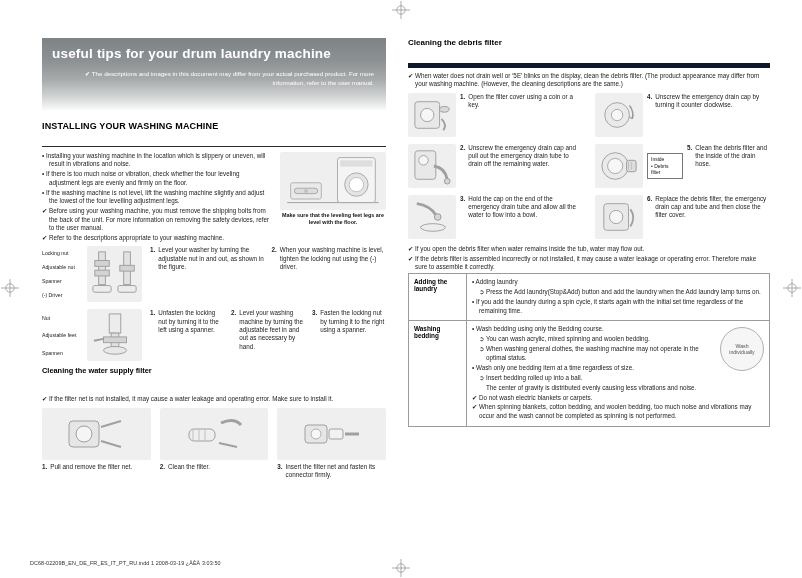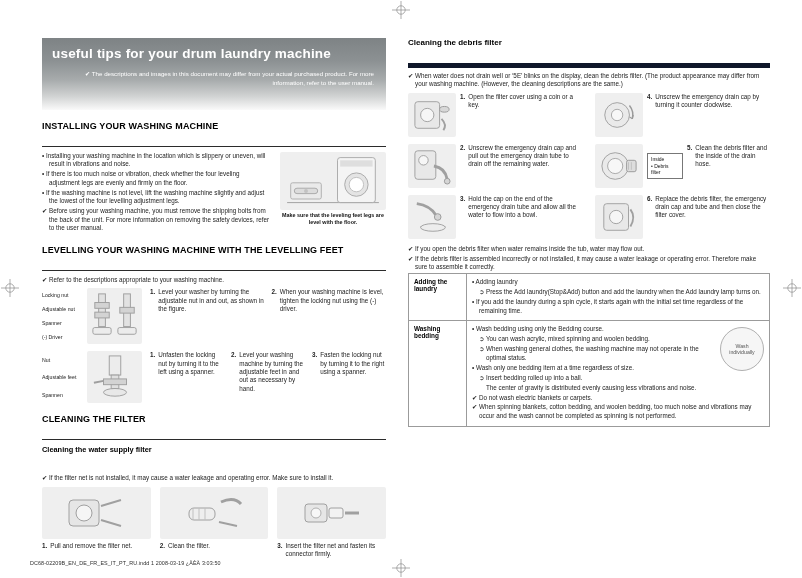--- a/index.html
+++ b/index.html
@@ -133,21 +133,20 @@
             <circle cx="81" cy="34" r="8" fill="#ffffff" stroke="#bcbcbc"></circle>
             <rect x="8" y="32" width="34" height="18" rx="2" fill="#eaeaea" stroke="#ababab"></rect>
             <rect x="12" y="38" width="26" height="6" rx="3" fill="#dcdcdc" stroke="#a5a5a5"></rect>
             <circle cx="25" cy="41" r="2.2" fill="#c2c2c2"></circle>
           </svg>
         </div>
         <div class="caption">Make sure that the leveling feet legs are level with the floor.</div>
       </div>
     </div>
 
-    <h2 class="sec">LEVELLING YOUR WASHING MACHINE WITH THE LEVELLING FEET</h2>
     <div class="t hang">✔ Refer to the descriptions appropriate to your washing machine.</div>
 
     <div class="row" style="margin-top:4px;">
       <div class="diagram">
         <div class="dlabels">
           <span>Locking nut</span>
           <span>Adjustable nut</span>
           <span>Spanner</span>
           <span>(-) Driver</span>
         </div>
@@ -201,21 +200,20 @@
           <span class="n">2.</span>
           <span>Level your washing machine by turning the adjustable feet in and out as necessary by hand.</span>
         </div>
         <div class="step">
           <span class="n">3.</span>
           <span>Fasten the locking nut by turning it to the right using a spanner.</span>
         </div>
       </div>
     </div>
 
-    <h2 class="sec">CLEANING THE FILTER</h2>
     <h3 class="sub">Cleaning the water supply filter</h3>
     <div class="t hang">✔ If the filter net is not installed, it may cause a water leakage and operating error. Make sure to install it.</div>
 
     <div class="fig-row">
       <div class="illus">
         <svg width="70" height="42" viewBox="0 0 70 42">
           <rect x="8" y="8" width="30" height="26" rx="4" fill="#e6e6e6" stroke="#a0a0a0"></rect>
           <circle cx="23" cy="21" r="8" fill="#f5f5f5" stroke="#a0a0a0"></circle>
           <path d="M40 14 L60 8 M40 28 L60 34" stroke="#a0a0a0" stroke-width="2" fill="none"></path>
         </svg>

